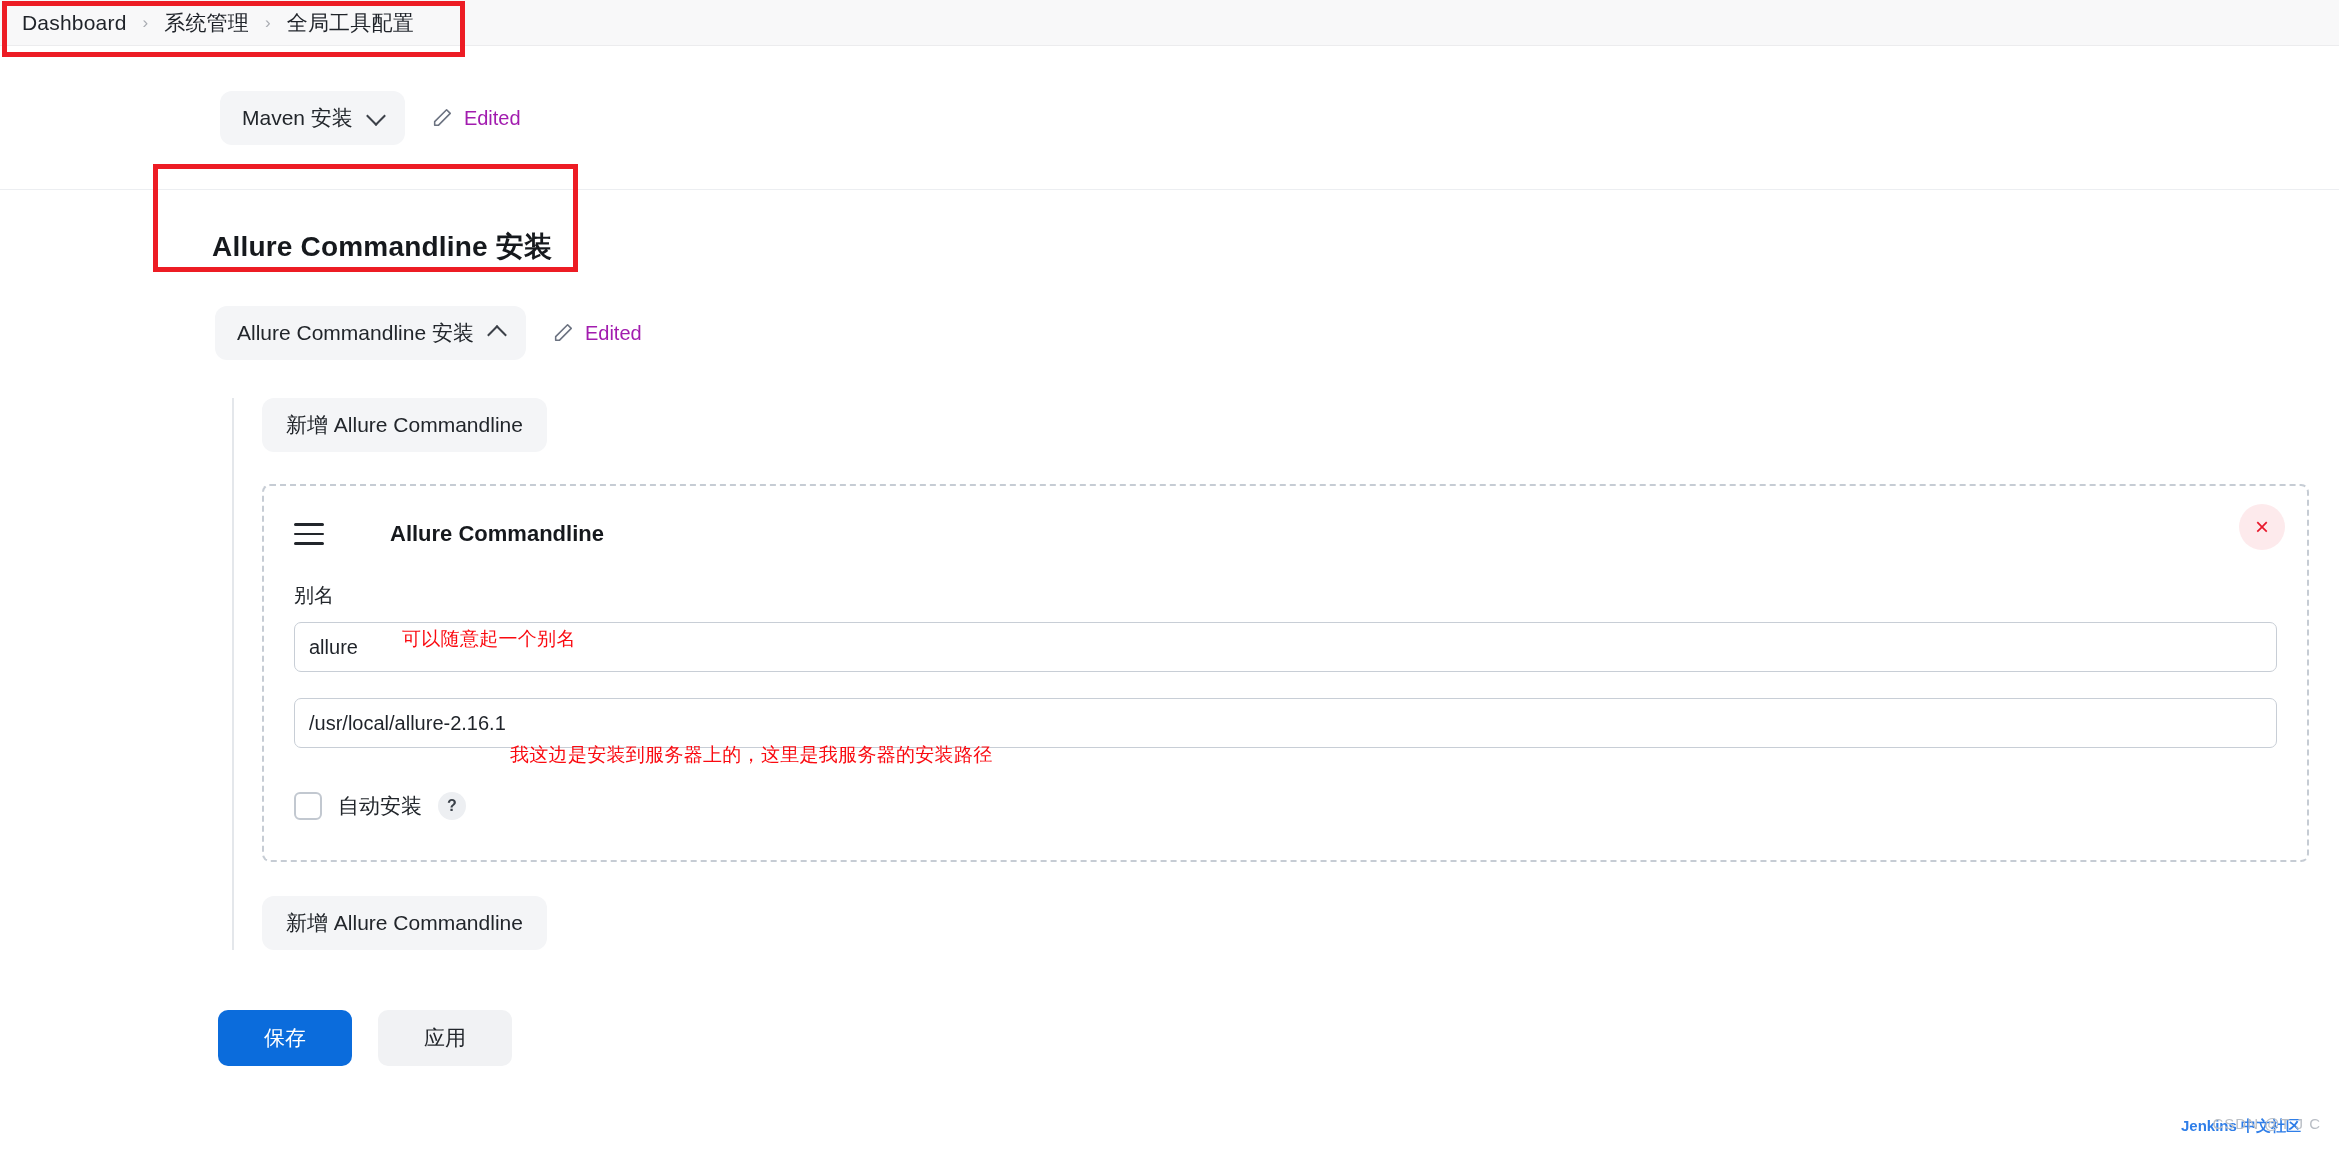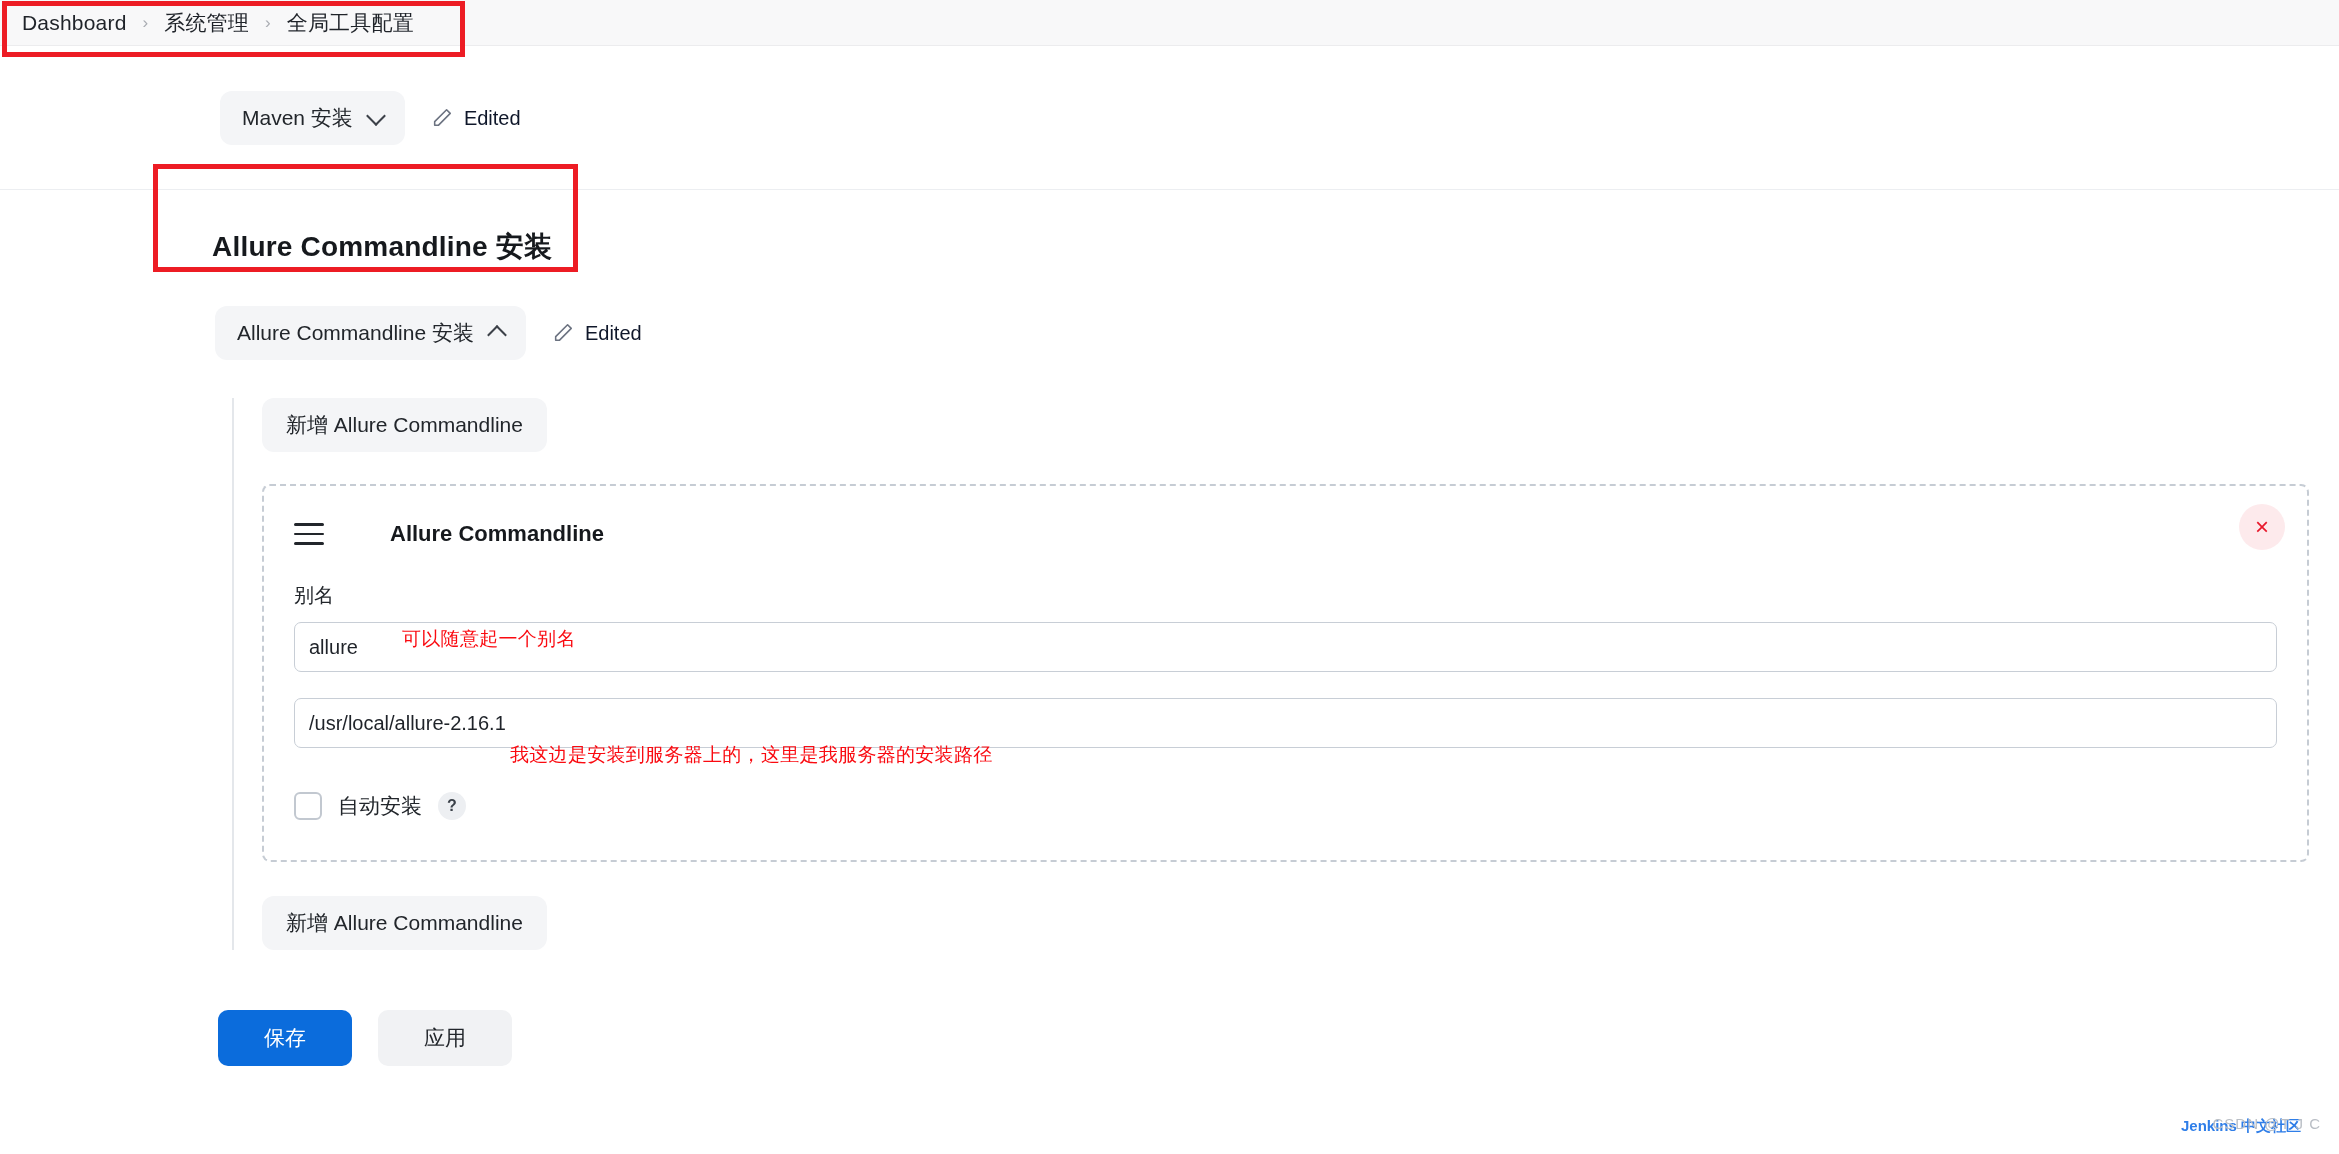--- a/index.html
+++ b/index.html
@@ -88,21 +88,21 @@
     margin-top: -5px;
   }
   .chev.down { transform: rotate(45deg); }
   .chev.up { transform: rotate(-135deg); margin-top: 4px; }
 
   .edited-tag {
     display: inline-flex;
     align-items: center;
     gap: 11px;
     margin-left: 26px;
-    color: #0f172a;
+    color: #a21caf;
     font-size: 20px;
     white-space: nowrap;
     text-align: right;
   }
   .pencil-icon { display: inline-block; width: 22px; height: 22px; }
   .pencil-icon svg { display: block; }
 
   .divider {
     width: 2339px;
     height: 1px;

